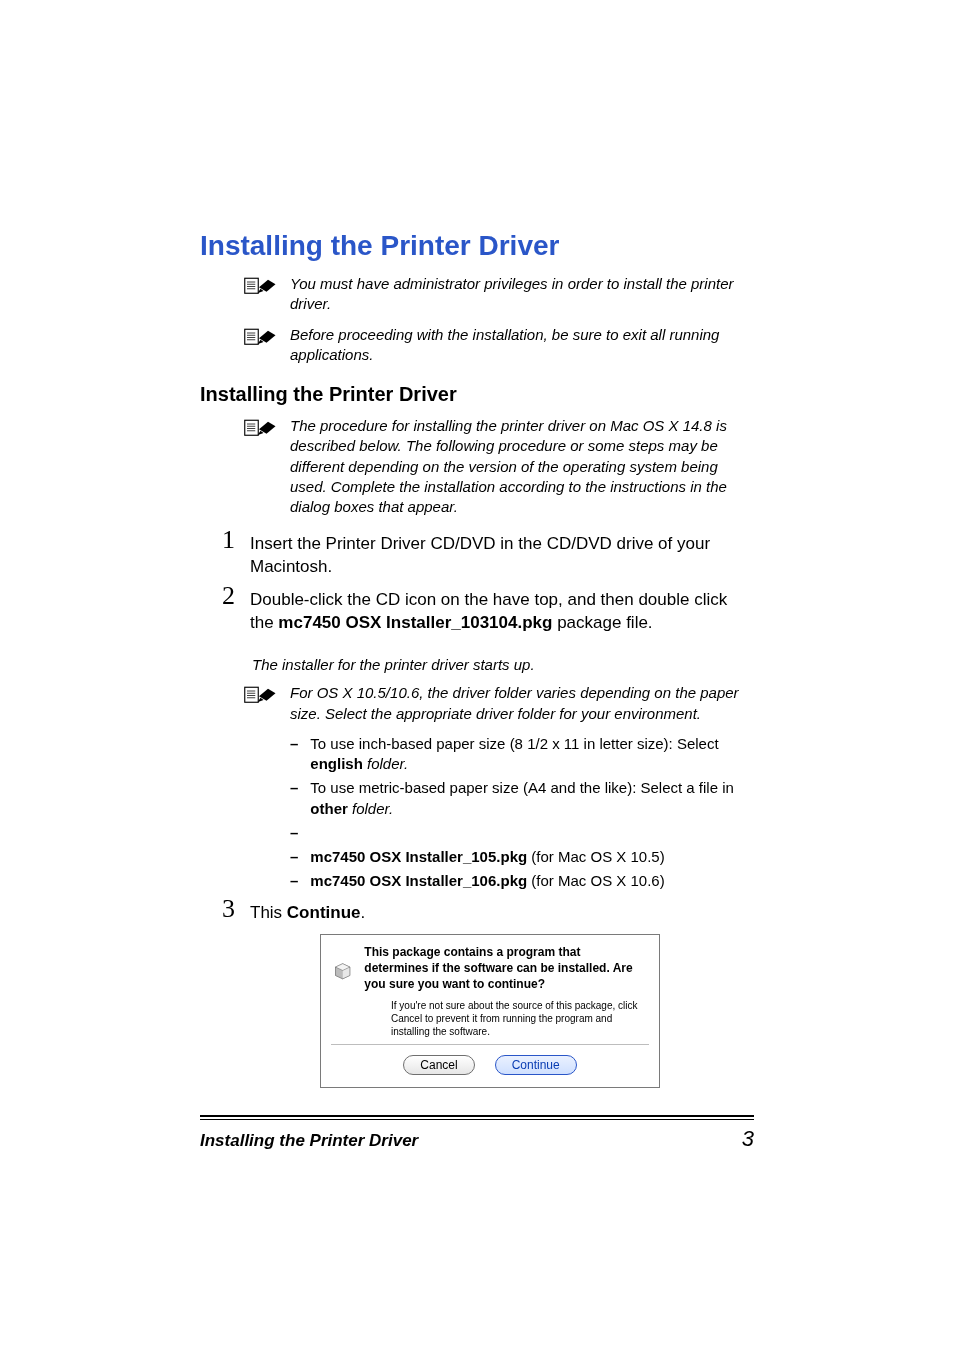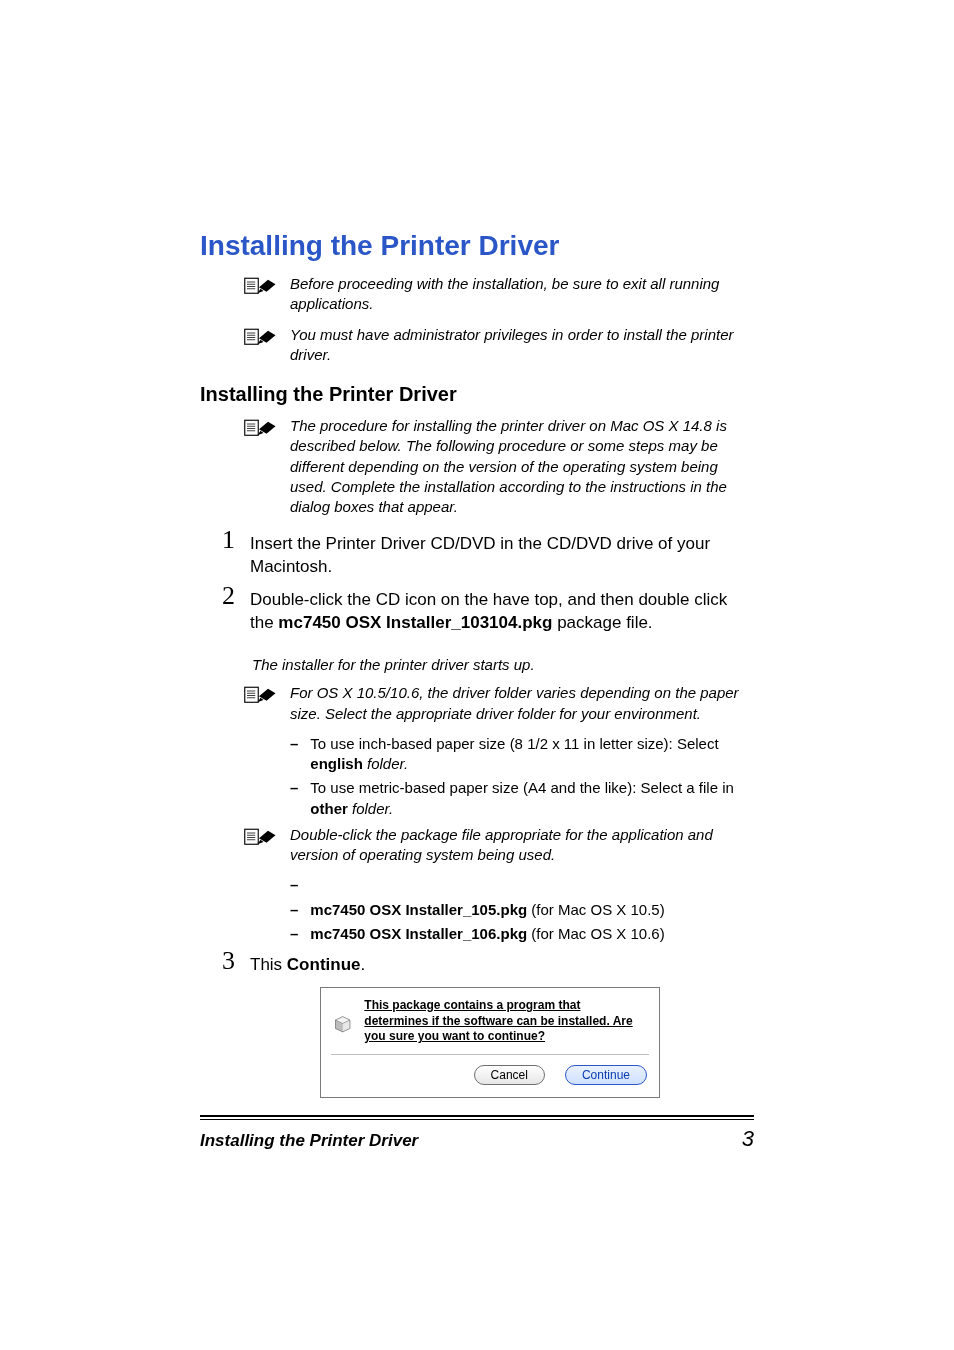--- a/index.html
+++ b/index.html
@@ -13,26 +13,26 @@
   .step { display: flex; align-items: flex-start; margin: 4px 0 2px 22px; }
   .step-num { font-size: 26px; line-height: 1; margin-right: 8px; min-width: 20px; font-family: "Times New Roman", serif; }
   .step-text { font-size: 17px; line-height: 1.35; padding-top: 6px; }
   .indent-italic { font-style: italic; font-size: 15px; line-height: 1.35; margin: 20px 0 8px 52px; }
   .bullet { display: flex; align-items: flex-start; margin: 4px 0 4px 90px; font-size: 15px; line-height: 1.35; }
   .bullet-dash { margin-right: 12px; font-weight: bold; }
   .bullet-text { }
   .bold { font-weight: bold; font-style: normal; }
   .dialog-wrap { margin: 10px 0 0 120px; }
   .dialog { border: 1px solid #7a7a7a; width: 340px; background: #ffffff; }
-  .dialog-top { display: flex; padding: 10px 12px 8px 12px; text-decoration: underline; }
+  .dialog-top { display: flex; padding: 10px 12px 8px 12px; }
   .dialog-icon { width: 46px; height: 46px; margin-right: 12px; margin-top: 2px; }
   .dialog-title { font-family: "Lucida Grande", Arial, sans-serif; font-size: 12px; font-weight: bold; line-height: 1.3; }
   .dialog-sub { font-family: "Lucida Grande", Arial, sans-serif; font-size: 10px; line-height: 1.3; padding: 0 12px 6px 70px; margin-top:-2px; }
   .dialog-sep { border-top: 1px solid #bdbdbd; margin: 0 10px; }
-  .dialog-btns { display: flex; justify-content: flex-end; gap: 20px; padding: 10px 12px 12px 12px; }
+  .dialog-btns { display: flex; justify-content: center; gap: 20px; padding: 10px 12px 12px 12px; }
   .mac-btn { font-family: "Lucida Grande", Arial, sans-serif; font-size: 12px; border: 1px solid #6f6f6f; border-radius: 12px; padding: 2px 16px; background: linear-gradient(#ffffff,#e6e6e6); }
   .mac-btn.primary { color: #0a3db3; border-color: #2a56c8; background: linear-gradient(#eaf1ff,#cfe0ff); font-weight: 500; }
   .footer { position: absolute; bottom: 198px; left: 200px; right: 200px; }
   .footer-rule-thick { border-top: 2px solid #000000; margin-bottom: 2px; }
   .footer-rule-thin { border-top: 1px solid #000000; margin-bottom: 6px; }
   .footer-row { display: flex; justify-content: space-between; align-items: baseline; }
   .footer-title { font-style: italic; font-weight: bold; font-size: 17px; }
   .footer-page { font-style: italic; font-size: 22px; }
 </style>
 </head>
@@ -45,34 +45,34 @@
   <div class="note-block">
     <svg class="note-icon" viewBox="0 0 48 26">
       <rect x="1" y="4" width="18" height="20" fill="none" stroke="#000" stroke-width="1.5"></rect>
       <line x1="4" y1="9" x2="15" y2="9" stroke="#000" stroke-width="1"></line>
       <line x1="4" y1="12" x2="15" y2="12" stroke="#000" stroke-width="1"></line>
       <line x1="4" y1="15" x2="15" y2="15" stroke="#000" stroke-width="1"></line>
       <line x1="4" y1="18" x2="15" y2="18" stroke="#000" stroke-width="1"></line>
       <path d="M20 16 L32 6 L42 12 L30 22 Z" fill="#000"></path>
       <path d="M18 24 L22 18 L26 21 Z" fill="#000"></path>
     </svg>
-    <div class="note-text">Before proceeding with the installation, be sure to exit all running applications.</div>
+    <div class="note-text">You must have administrator privileges in order to install the printer driver.</div>
   </div>
 
   <div class="note-block">
     <svg class="note-icon" viewBox="0 0 48 26">
       <rect x="1" y="4" width="18" height="20" fill="none" stroke="#000" stroke-width="1.5"></rect>
       <line x1="4" y1="9" x2="15" y2="9" stroke="#000" stroke-width="1"></line>
       <line x1="4" y1="12" x2="15" y2="12" stroke="#000" stroke-width="1"></line>
       <line x1="4" y1="15" x2="15" y2="15" stroke="#000" stroke-width="1"></line>
       <line x1="4" y1="18" x2="15" y2="18" stroke="#000" stroke-width="1"></line>
       <path d="M20 16 L32 6 L42 12 L30 22 Z" fill="#000"></path>
       <path d="M18 24 L22 18 L26 21 Z" fill="#000"></path>
     </svg>
-    <div class="note-text">You must have administrator privileges in order to install the printer driver.</div>
+    <div class="note-text">Before proceeding with the installation, be sure to exit all running applications.</div>
   </div>
 
   <h2 class="sub-heading">Installing the Printer Driver</h2>
 
   <div class="note-block">
     <svg class="note-icon" viewBox="0 0 48 26">
       <rect x="1" y="4" width="18" height="20" fill="none" stroke="#000" stroke-width="1.5"></rect>
       <line x1="4" y1="9" x2="15" y2="9" stroke="#000" stroke-width="1"></line>
       <line x1="4" y1="12" x2="15" y2="12" stroke="#000" stroke-width="1"></line>
       <line x1="4" y1="15" x2="15" y2="15" stroke="#000" stroke-width="1"></line>
@@ -117,32 +117,20 @@
     </div>
   </div>
 
   <div class="bullet">
     <div class="bullet-dash">–</div>
     <div class="bullet-text">
       <span>To use metric-based paper size (A4 and the like): Select a file in </span><span class="bold">other</span><span style="font-style:italic"> folder.</span>
     </div>
   </div>
 
-  <div class="note-block">
-    <svg class="note-icon" viewBox="0 0 48 26">
-      <rect x="1" y="4" width="18" height="20" fill="none" stroke="#000" stroke-width="1.5"></rect>
-      <line x1="4" y1="9" x2="15" y2="9" stroke="#000" stroke-width="1"></line>
-      <line x1="4" y1="12" x2="15" y2="12" stroke="#000" stroke-width="1"></line>
-      <line x1="4" y1="15" x2="15" y2="15" stroke="#000" stroke-width="1"></line>
-      <line x1="4" y1="18" x2="15" y2="18" stroke="#000" stroke-width="1"></line>
-      <path d="M20 16 L32 6 L42 12 L30 22 Z" fill="#000"></path>
-      <path d="M18 24 L22 18 L26 21 Z" fill="#000"></path>
-    </svg>
-    <div class="note-text">Double-click the package file appropriate for the application and version of operating system being used.</div>
-  </div>
 
   <div class="bullet">
     <div class="bullet-dash">–</div>
   </div>
 
   <div class="bullet">
     <div class="bullet-dash">–</div>
     <div class="bullet-text">
       <span class="bold">mc7450 OSX Installer_105.pkg</span><span> (for Mac OS X 10.5)</span>
     </div>
@@ -170,20 +158,21 @@
           <path d="M6 16 L23 24 L40 16" fill="none" stroke="#555" stroke-width="1"></path>
           <line x1="23" y1="24" x2="23" y2="44" stroke="#555" stroke-width="1"></line>
           <path d="M6 16 L23 24 L23 44 L6 36 Z" fill="#bcbcbc"></path>
           <path d="M40 16 L23 24 L23 44 L40 36 Z" fill="#e8e8e8"></path>
           <path d="M6 16 L23 8 L40 16 L23 24 Z" fill="#f4f4f4"></path>
           <path d="M6 16 L23 24 L40 16" fill="none" stroke="#555" stroke-width="1"></path>
           <path d="M6 16 L23 8 L40 16 L40 36 L23 44 L6 36 Z" fill="none" stroke="#555" stroke-width="1"></path>
         </svg>
         <div class="dialog-title">This package contains a program that determines if the software can be installed.  Are you sure you want to continue?</div>
       </div>
+      <div class="dialog-sub">If you're not sure about the source of this package, click Cancel to prevent it from running the program and installing the software.</div>
       <div class="dialog-sep"></div>
       <div class="dialog-btns">
         <div class="mac-btn">Cancel</div>
         <div class="mac-btn primary">Continue</div>
       </div>
     </div>
   </div>
 
   <div class="footer">
     <div class="footer-rule-thick"></div>

